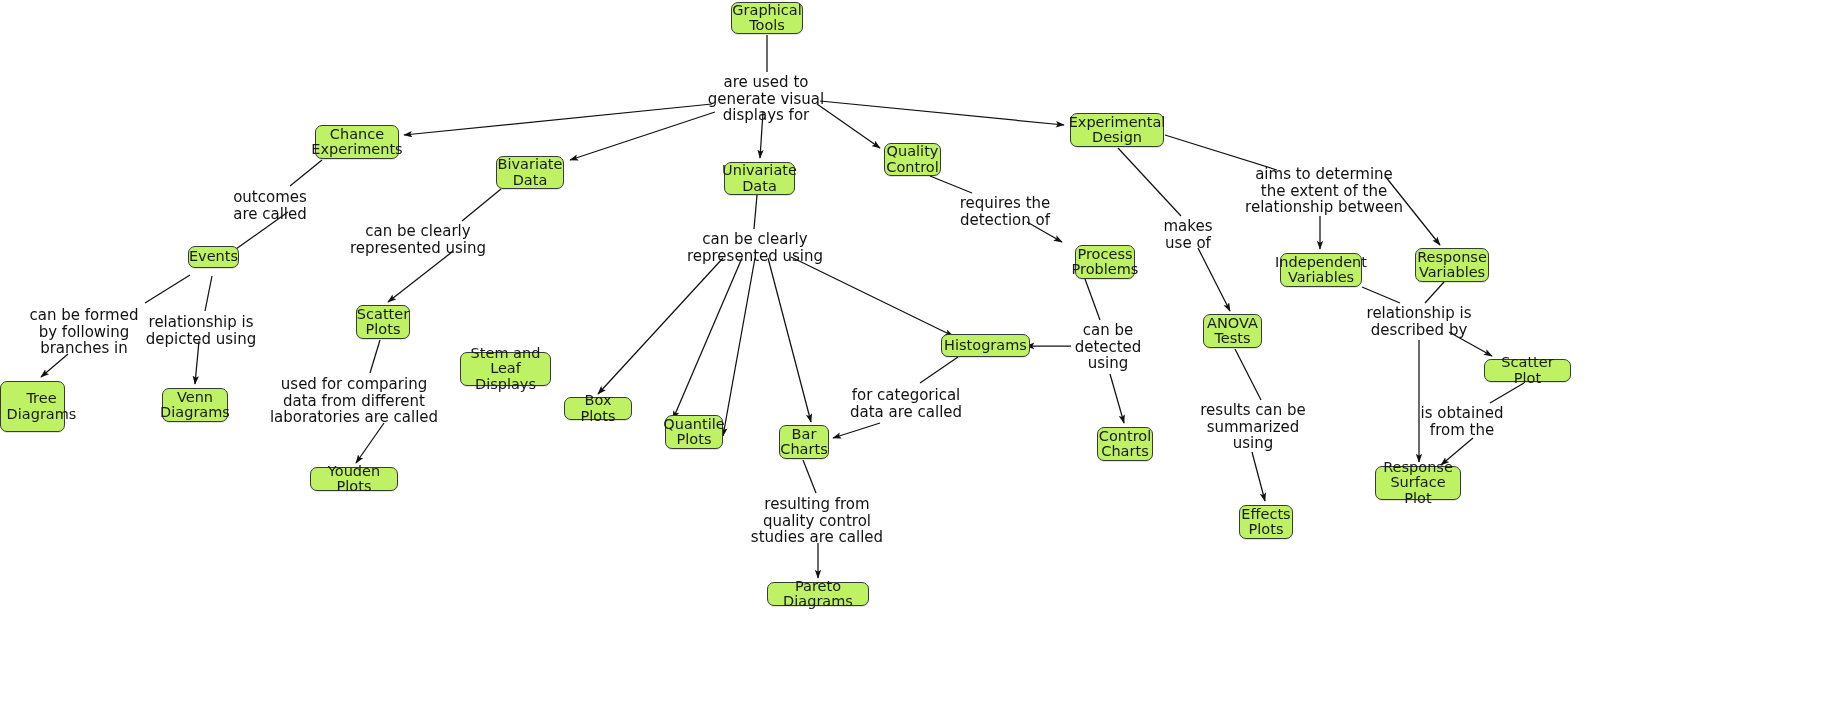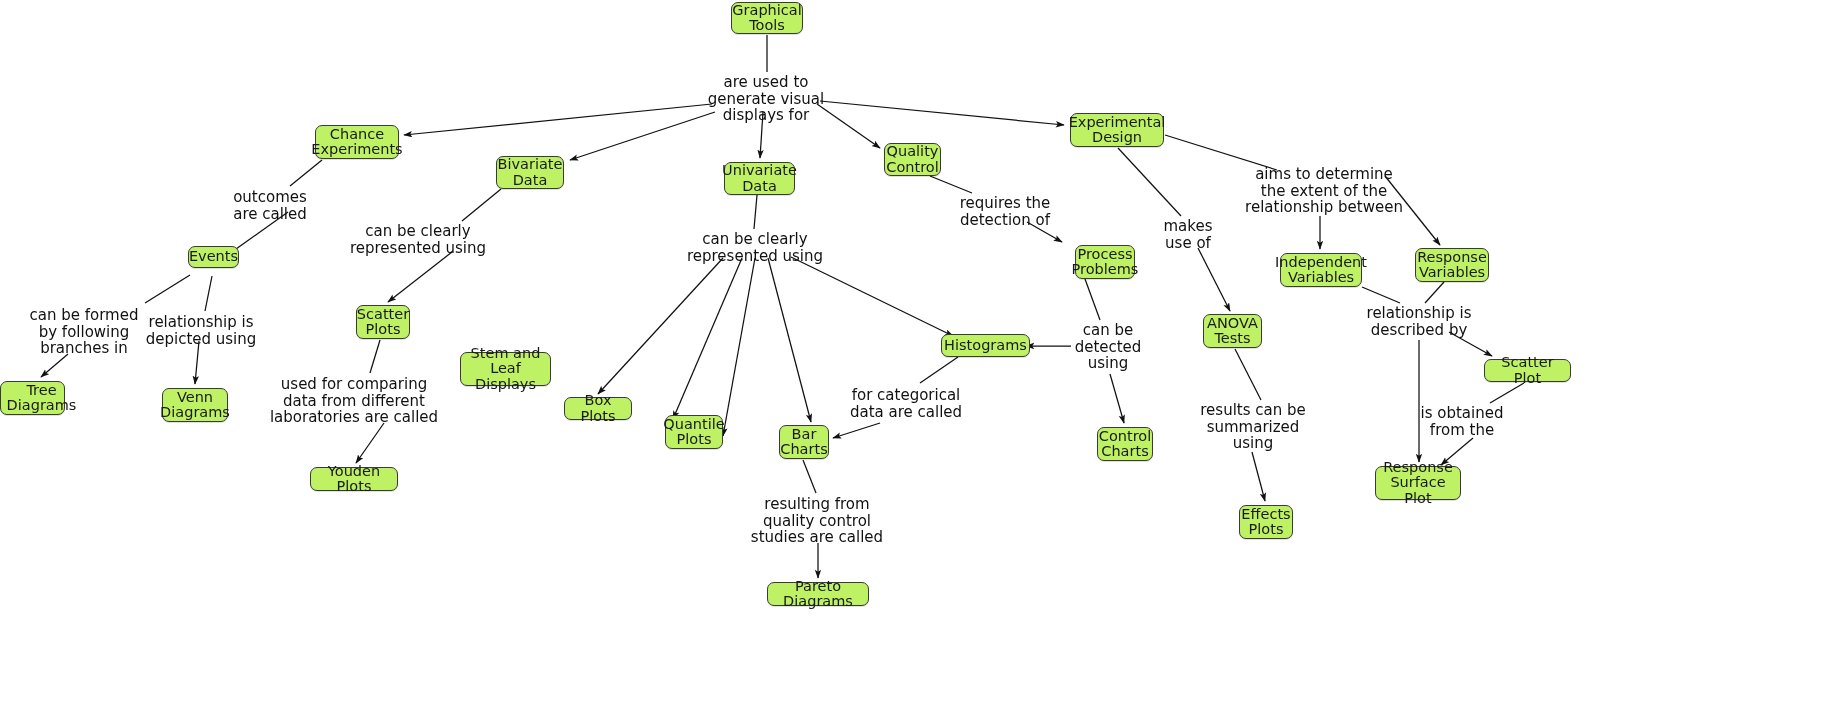--- a/index.html
+++ b/index.html
@@ -149,21 +149,21 @@
       <div class="node" style="left: 356px; top: 305px; width: 54px; height: 34px;">Scatter
 Plots</div>
       <div class="node" style="left: 1051px; top: 245px; width: 60px; height: 34px; margin-left: 24px;">Process
 Problems</div>
       <div class="node" style="left: 1203px; top: 314px; width: 59px; height: 34px;">ANOVA
 Tests</div>
       <div class="node" style="left: 1280px; top: 253px; width: 82px; height: 34px;">Independent
 Variables</div>
       <div class="node" style="left: 1415px; top: 248px; width: 74px; height: 34px;">Response
 Variables</div>
-      <div class="node" style="left: 0px; top: 381px; width: 65px; height: 34px; padding-left: 25px;">Tree
+      <div class="node" style="left: 0px; top: 381px; width: 65px; height: 51px; padding-left: 25px;">Tree
 Diagrams</div>
       <div class="node" style="left: 162px; top: 388px; width: 66px; height: 34px;">Venn
 Diagrams</div>
       <div class="node" style="left: 310px; top: 467px; width: 88px; height: 24px;">Youden Plots</div>
       <div class="node" style="left: 460px; top: 352px; width: 91px; height: 34px;">Stem and
 Leaf Displays</div>
       <div class="node" style="left: 564px; top: 397px; width: 68px; height: 23px;">Box Plots</div>
       <div class="node" style="left: 665px; top: 415px; width: 58px; height: 34px;">Quantile
 Plots</div>
       <div class="node" style="left: 779px; top: 425px; width: 50px; height: 34px;">Bar

